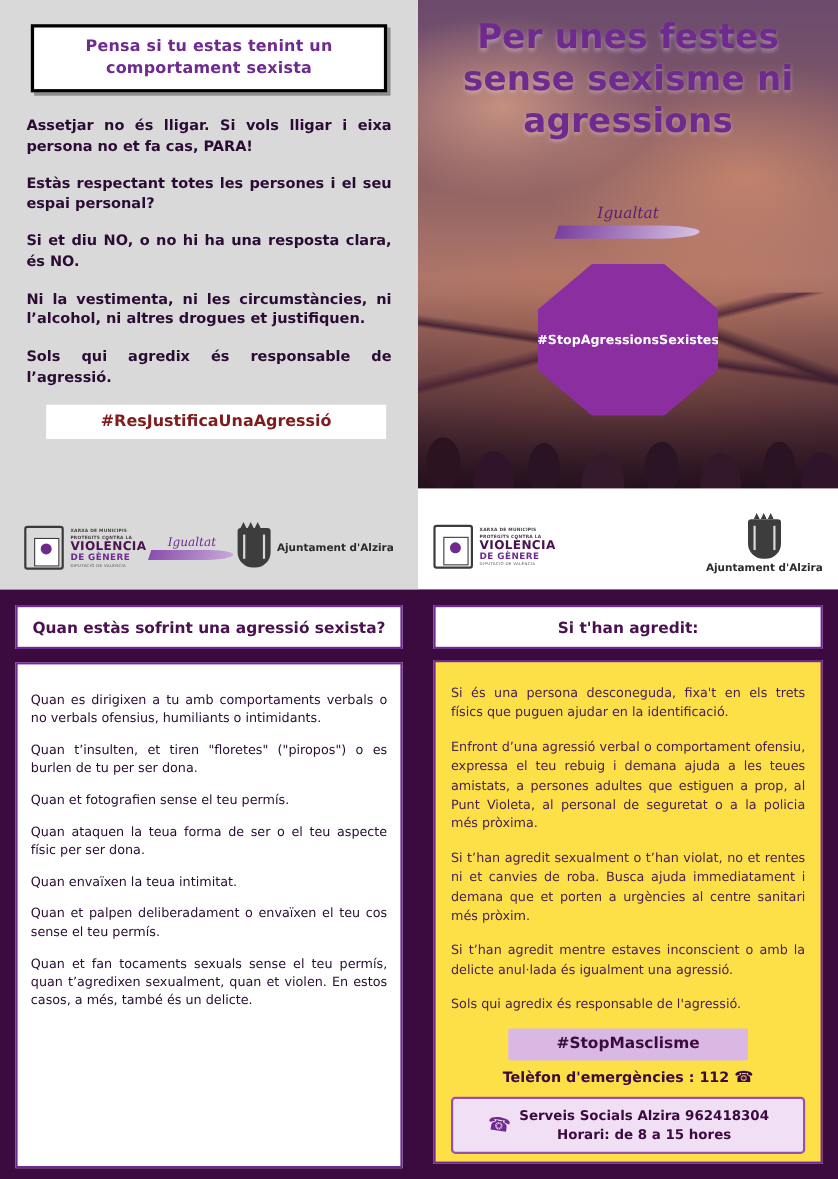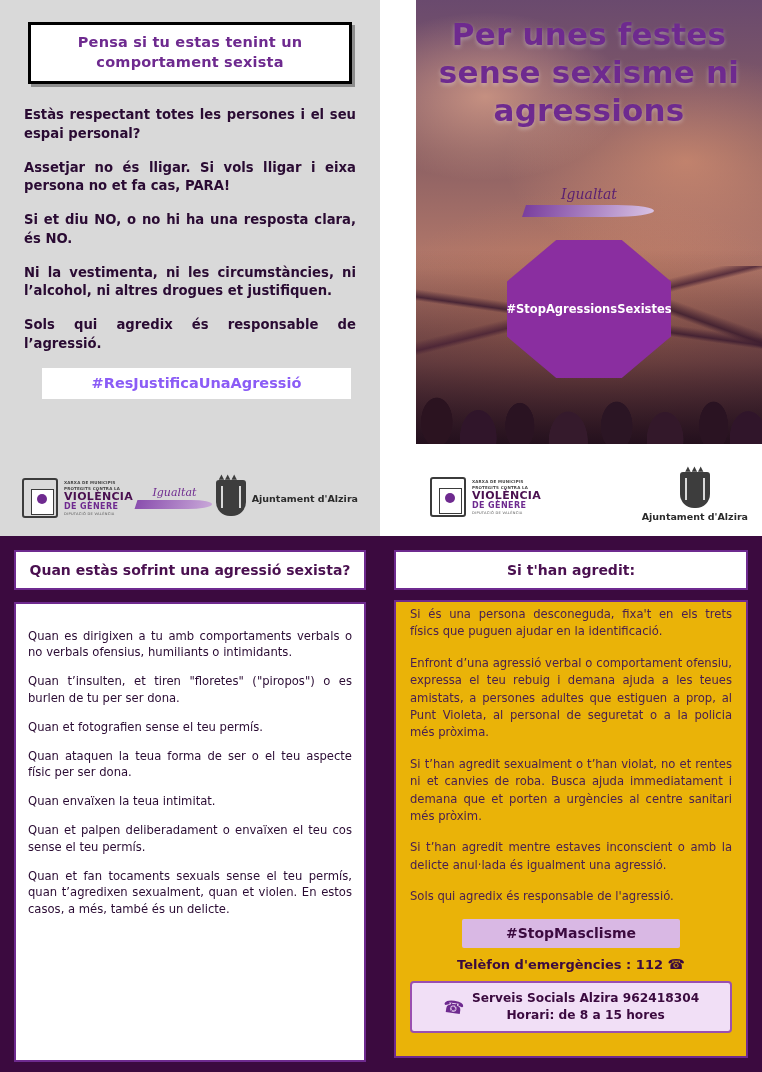--- a/index.html
+++ b/index.html
@@ -55,21 +55,21 @@
     background: #ffffff;
     color: #6e2a8f;
     padding: 2px 7px 3px 7px;
     border-radius: 11px;
     white-space: nowrap;
     display: inline-block;
     line-height: 1.2;
   }
   .p1-hash-box {
     background: #ffffff;
-    color: #8b5cf6;
+    color: #7f1d1d;
     font-weight: bold;
     font-size: 14.5px;
     text-align: center;
     padding: 7px 6px 8px 6px;
     margin: 14px 7px 0 20px;
   }
   .p1-logos {
     position: absolute;
     left: 22px; right: 22px; bottom: 18px;
     display: flex;
@@ -147,21 +147,20 @@
     letter-spacing: 1px;
     line-height: 5px;
   }
   .alzira-label { font-size: 9.5px; color: #2b2b2b; font-weight: bold; }
 
   
   .p2 {
     position: relative;
     overflow: hidden;
     background: #7dd3fc;
-    margin-left: 36px;
   }
   .p2-bg {
     position: absolute; inset: 0;
     background:
       radial-gradient(ellipse 200px 120px at 20% 18%, rgba(255,190,150,.55), transparent 70%),
       radial-gradient(ellipse 260px 150px at 78% 30%, rgba(255,170,120,.45), transparent 70%),
       radial-gradient(ellipse 300px 200px at 50% 62%, rgba(210,130,90,.45), transparent 72%),
       linear-gradient(180deg,#6a4a6e 0%, #8a5f63 28%, #b4796a 50%, #9a6258 68%, #4a2b35 88%, #2a1430 100%);
   }
   .p2-crowd {
@@ -292,23 +291,23 @@
     text-align: center;
     padding: 8px 6px 9px 6px;
     margin-bottom: 10px;
   }
   .p4-title span {
     color: #4a1050;
     font-weight: bold;
     font-size: 14px;
   }
   .p4-body {
-    background: #eab308;
+    background: #fde047;
     border: 2px solid #6e2a8f;
-    padding: 4px 14px 12px 14px;
+    padding: 20px 14px 12px 14px;
     height: 458px;
     overflow: hidden;
     position: relative;
   }
   .p4-para {
     color: #4a2050;
     font-size: 11.6px;
     line-height: 1.5;
     text-align: justify;
     margin: 0 0 14px 0;
@@ -357,22 +356,22 @@
 </head>
 <body>
 
 <div class="sheet">
 
   <section class="p1">
     <div class="p1-title-box">
       <span>Pensa si tu estas tenint un comportament sexista</span>
     </div>
 
+    <p class="p1-para">Assetjar no és lligar. Si vols lligar i eixa persona no et fa cas, PARA!</p>
     <p class="p1-para">Estàs respectant totes les persones i el seu espai personal?</p>
-    <p class="p1-para">Assetjar no és lligar. Si vols lligar i eixa persona no et fa cas, PARA!</p>
 
 
     <p class="p1-para">Si et diu NO, o no hi ha una resposta clara, és NO.</p>
     <p class="p1-para">Ni la vestimenta, ni les circumstàncies, ni l’alcohol, ni altres drogues et justifiquen.</p>
     <p class="p1-para">Sols qui agredix és responsable de l’agressió.</p>
 
     <div class="p1-hash-box">#ResJustificaUnaAgressió</div>
 
     <div class="p1-logos">
       <div class="logo-violencia">

